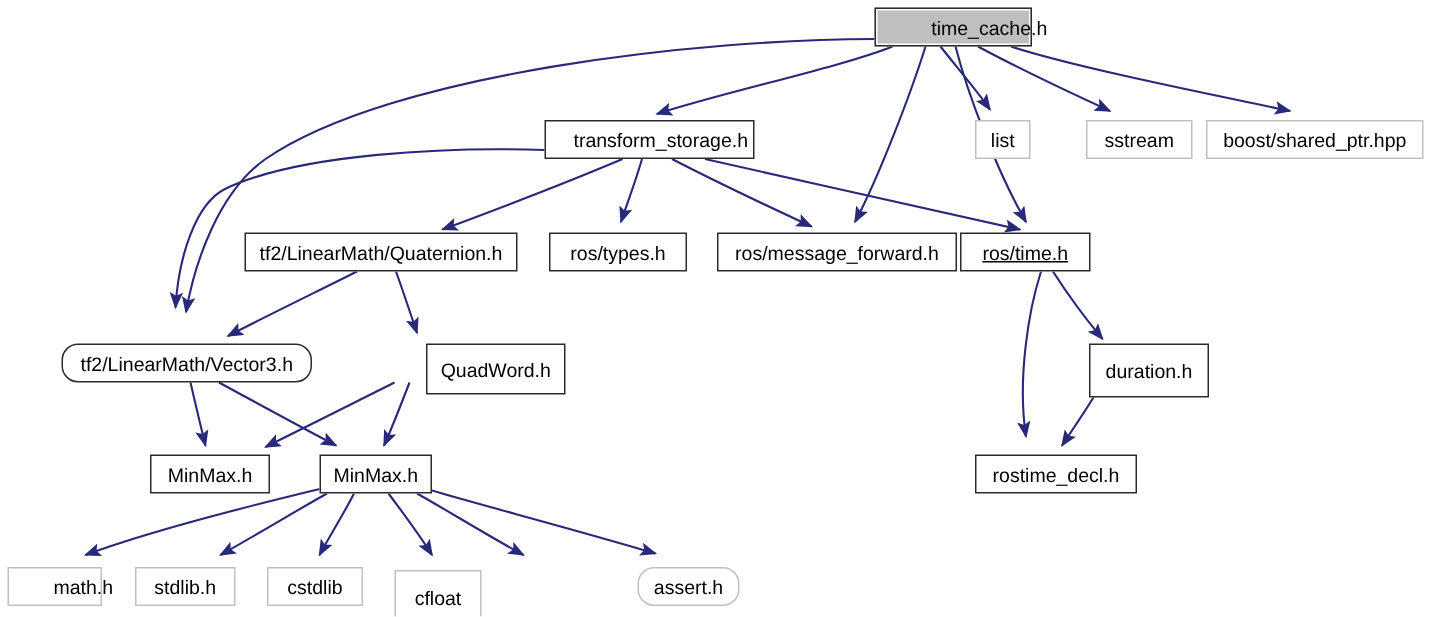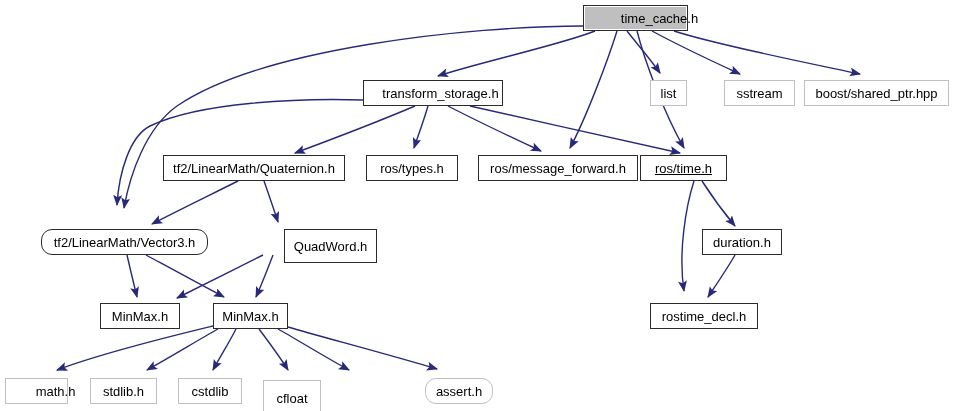--- a/index.html
+++ b/index.html
@@ -120,21 +120,21 @@
       </div>
       <div class="node solid" style="left: 640px; top: 155px; width: 87px; height: 26px; text-decoration: underline;">
         <span class="node-label">ros/time.h</span>
       </div>
       <div class="node solid" style="left: 41px; top: 229px; width: 167px; height: 26px; border-radius: 11px;">
         <span class="node-label">tf2/LinearMath/Vector3.h</span>
       </div>
       <div class="node solid" style="left: 240px; top: 229px; width: 93px; height: 34px; margin-left: 44px;">
         <span class="node-label">QuadWord.h</span>
       </div>
-      <div class="node solid" style="left: 702px; top: 229px; width: 80px; height: 26px;">
+      <div class="node solid" style="left: 726px; top: 229px; width: 80px; height: 36px;">
         <span class="node-label">duration.h</span>
       </div>
       <div class="node solid" style="left: 100px; top: 303px; width: 80px; height: 26px;">
         <span class="node-label">MinMax.h</span>
       </div>
       <div class="node solid" style="left: 213px; top: 303px; width: 75px; height: 26px;">
         <span class="node-label">MinMax.h</span>
       </div>
       <div class="node solid" style="left: 650px; top: 303px; width: 108px; height: 26px;">
         <span class="node-label">rostime_decl.h</span>

